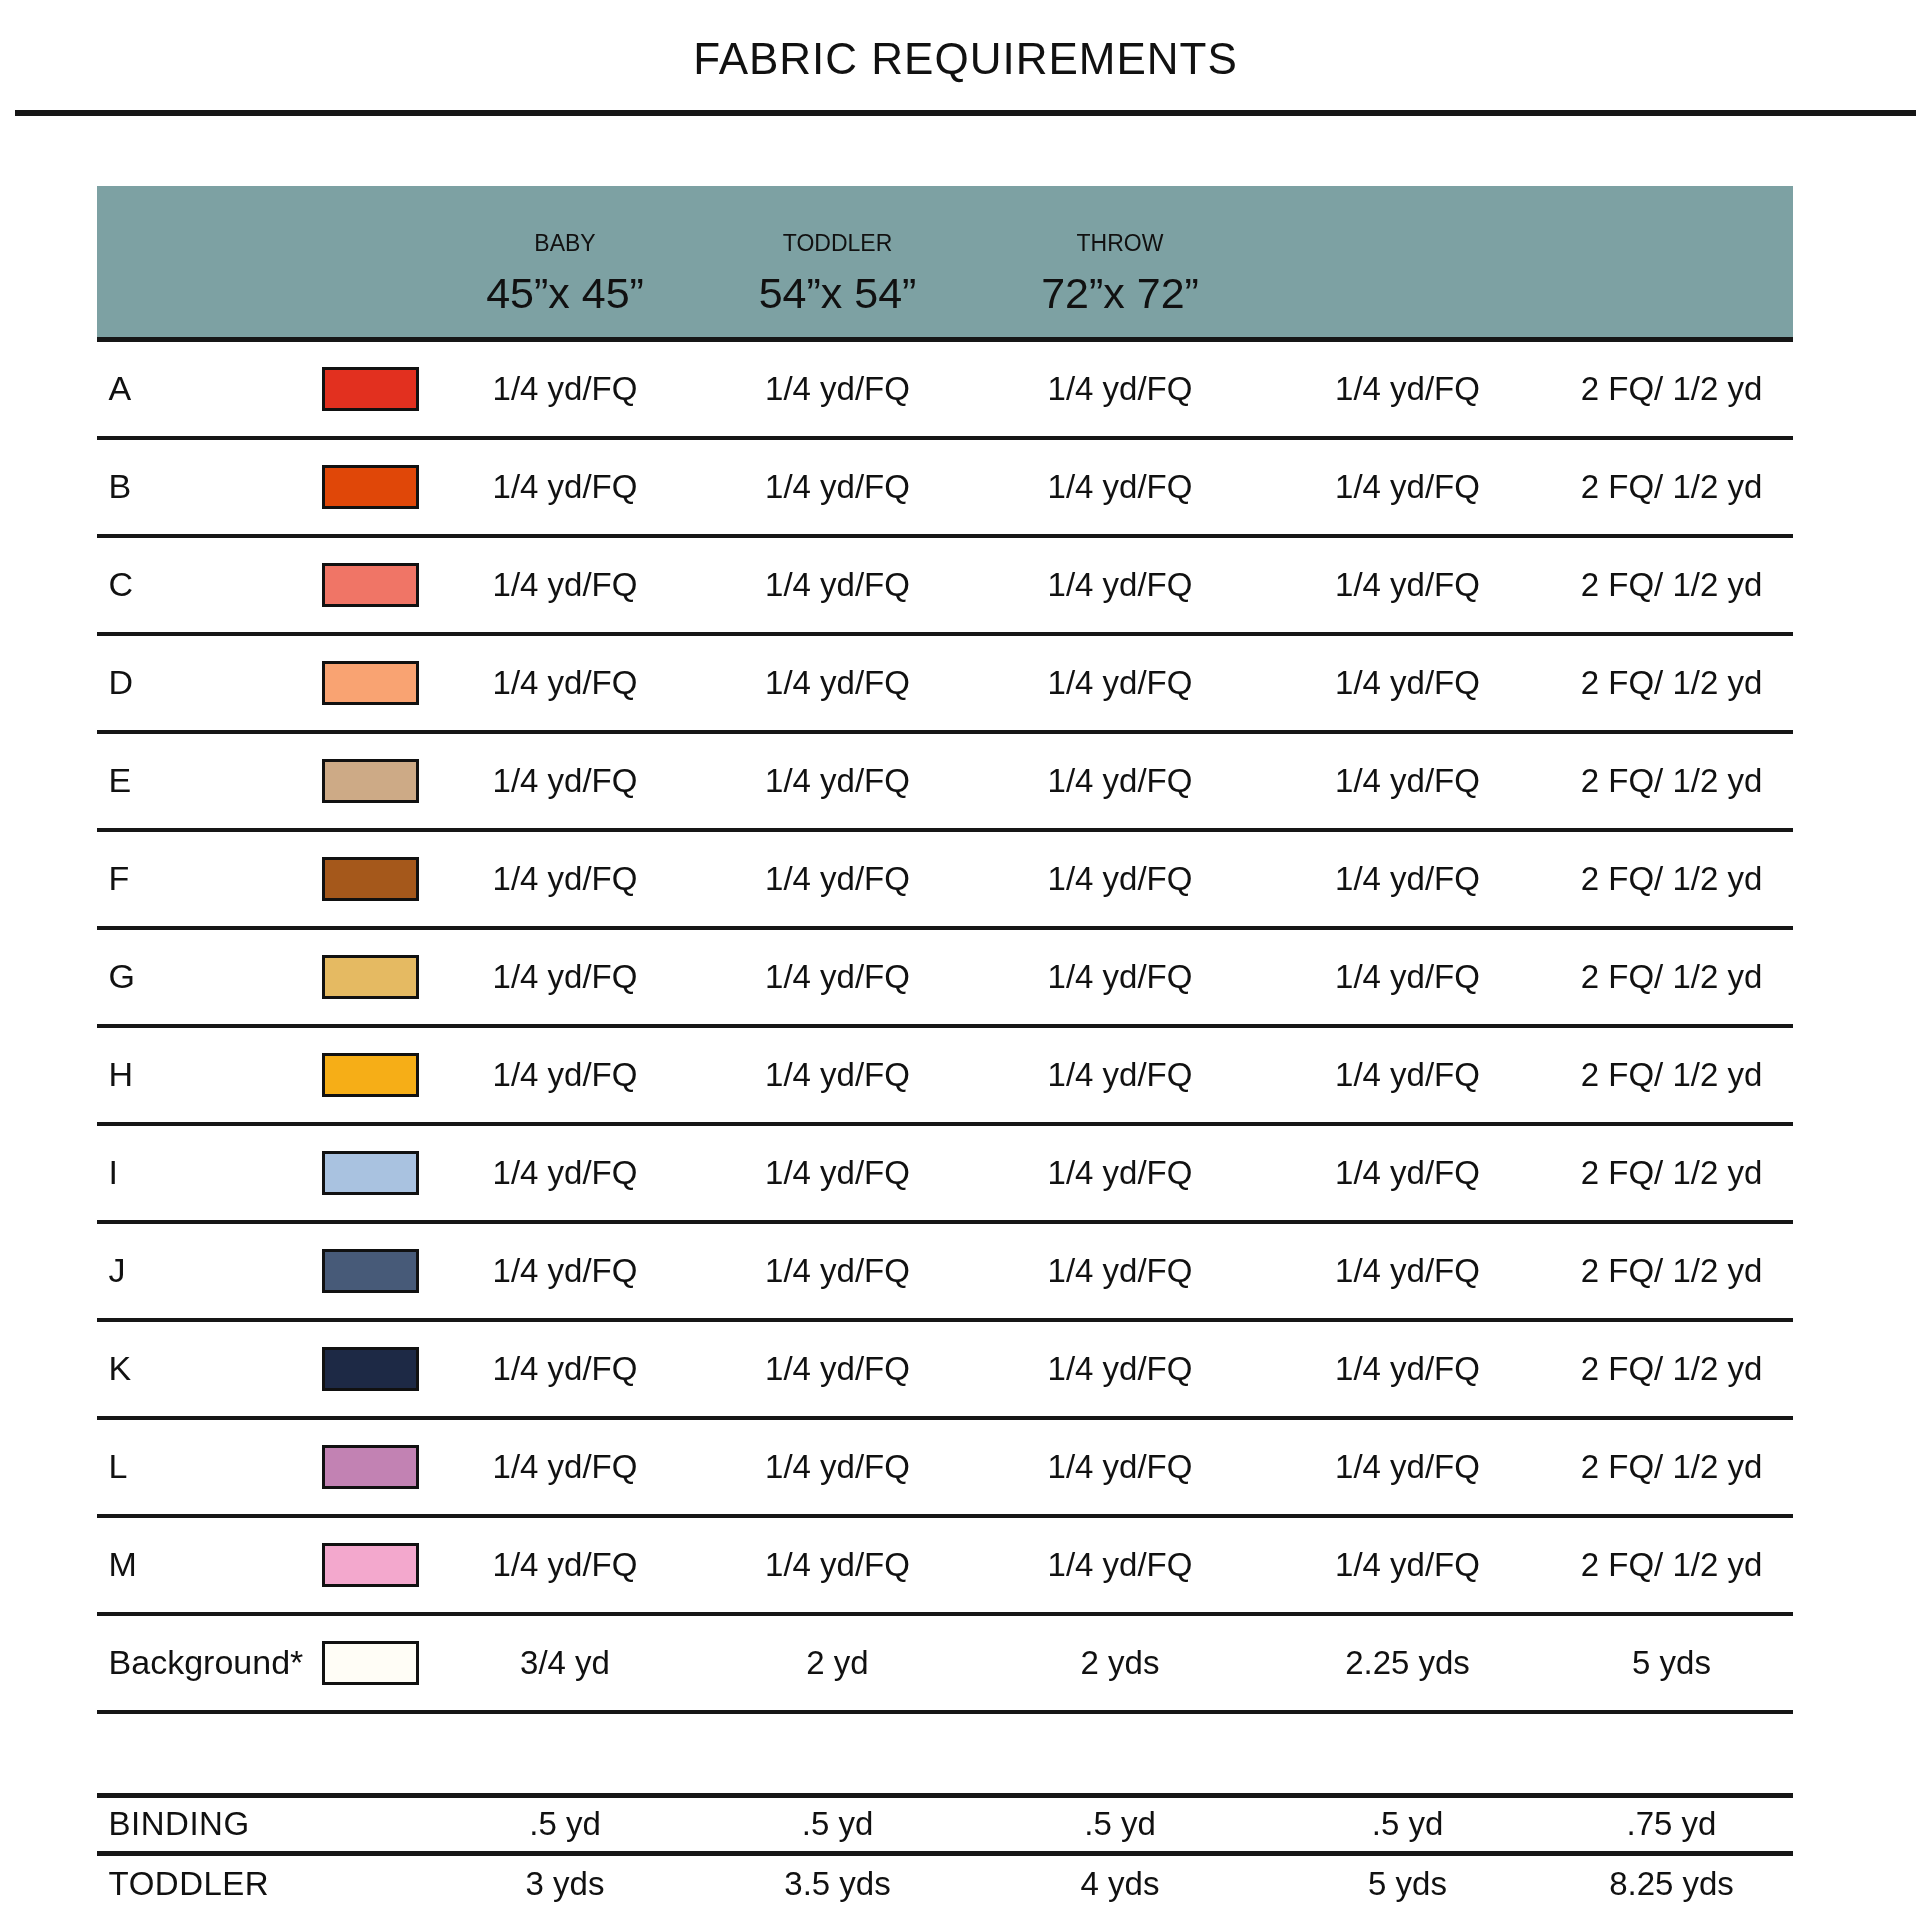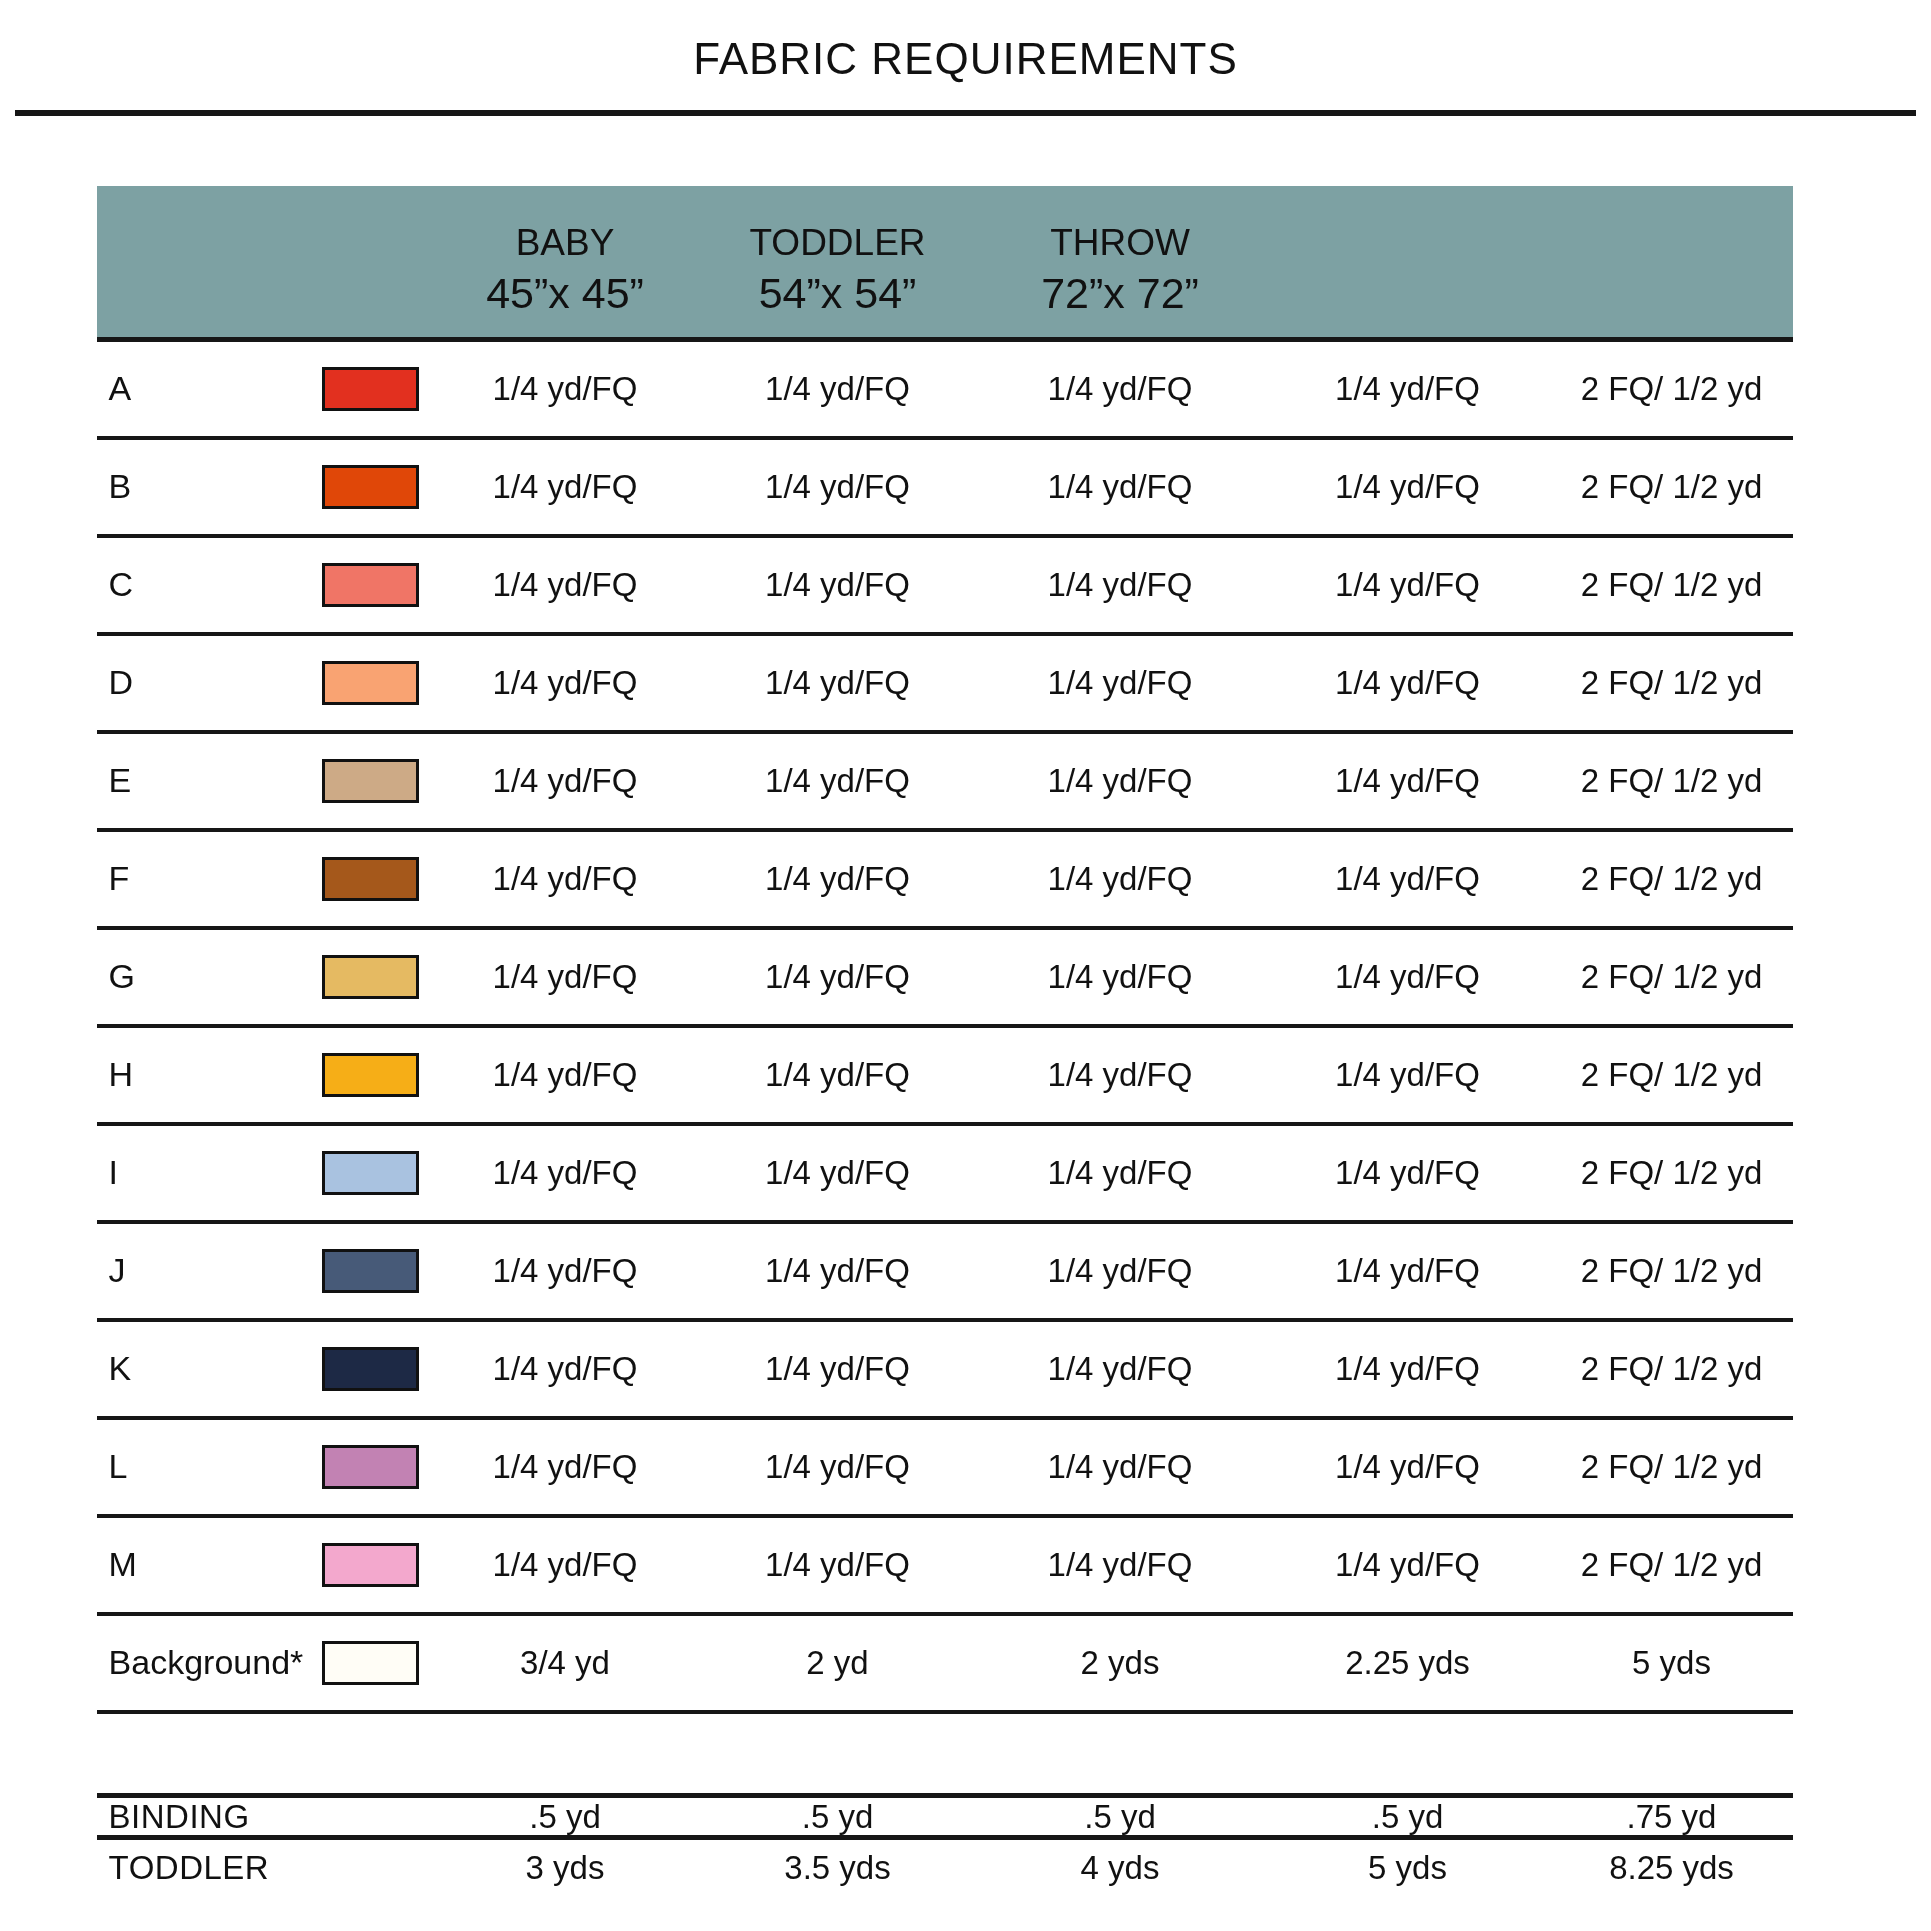--- a/index.html
+++ b/index.html
@@ -40,21 +40,21 @@
   
   .header-band {
     background: #7da1a3;
     height: 156px;
     border-bottom: 5.8px solid #161616;
     align-items: end;
     padding-bottom: 19.3px;
   }
   .col-header { text-align: center; }
   .col-header .col-name {
-    font-size: 37px;
+    font-size: 23px;
     line-height: 50px;
     color: #111;
   }
   .col-header .col-size {
     font-size: 43px;
     line-height: 50px;
     color: #111;
   }
 
   
@@ -81,21 +81,21 @@
     color: #111;
     white-space: nowrap;
   }
 
   
   .footer {
     margin-top: 79px;
     border-top: 5.8px solid #161616;
   }
   .foot-row { height: 56px; }
-  .foot-row.with-line { border-bottom: 5.8px solid #161616; height: 42px; }
+  .foot-row.with-line { border-bottom: 5.8px solid #161616; height: 58px; }
   .foot-label {
     grid-column: 1 / 3;
     padding-left: 11.6px;
     font-size: 33px;
     letter-spacing: 0.5px;
     color: #111;
   }
 </style>
 </head>
 <body>

